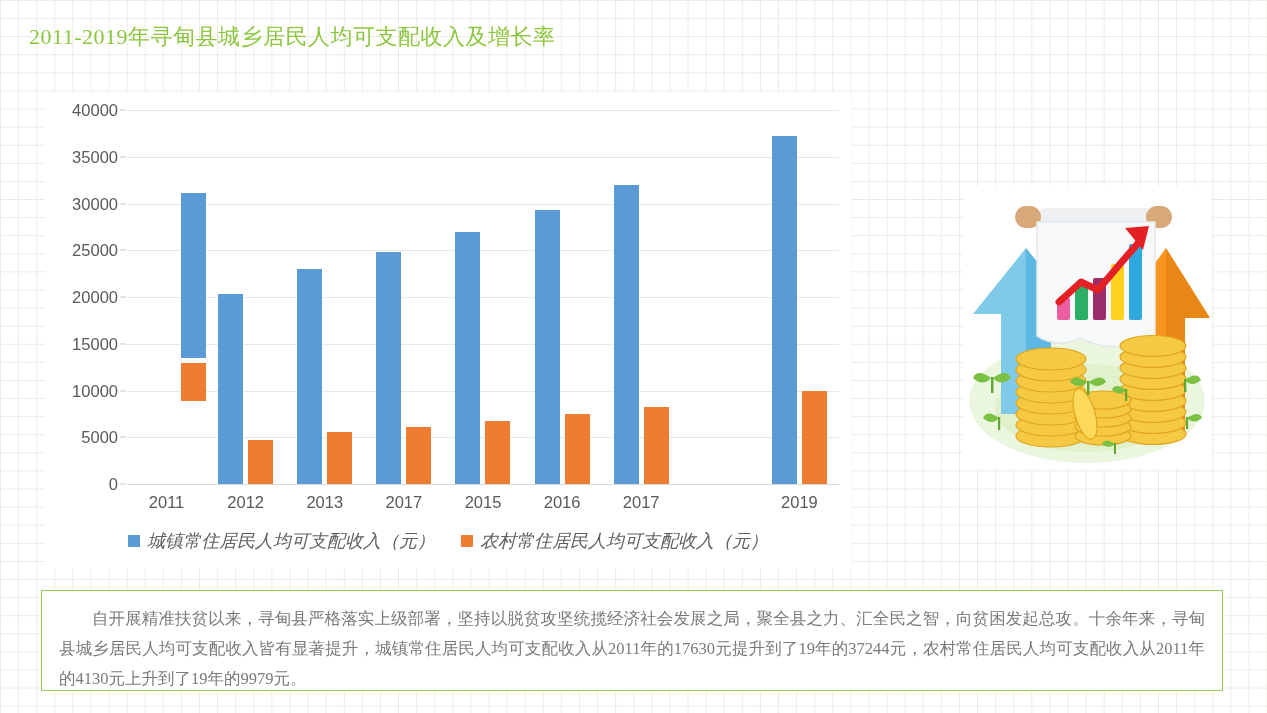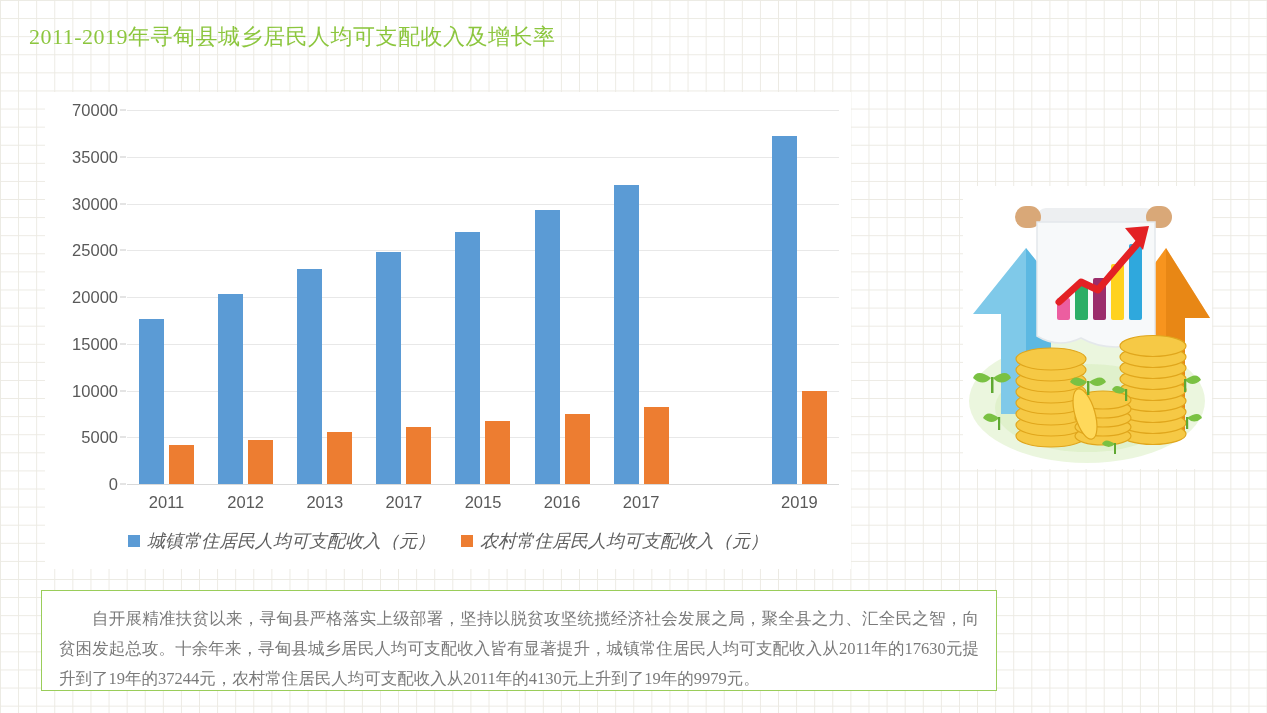--- a/index.html
+++ b/index.html
@@ -144,21 +144,21 @@
     background: #ffffff;
     overflow: hidden;
   }
   .illu-svg { display: block; width: 100%; height: 100%; }
 
   
   .note-box {
     position: absolute;
     left: 41px;
     top: 590px;
-    width: 956px;
+    width: 1182px;
     height: 101px;
     box-sizing: border-box;
     border: 1.5px solid #9ACD5A;
     background: #ffffff;
     padding: 13px 17px 10px 17px;
   }
   .note-text {
     font-family: "Liberation Serif", serif;
     font-size: 16.5px;
     line-height: 30px;
@@ -195,23 +195,23 @@
       <div class="gridline" style="top: 140.25px;"></div>
       <div class="ytick" style="top: 140.25px;">25000</div>
       <div class="ytick-dash" style="top: 140.25px;"></div>
       <div class="gridline" style="top: 93.5px;"></div>
       <div class="ytick" style="top: 93.5px;">30000</div>
       <div class="ytick-dash" style="top: 93.5px;"></div>
       <div class="gridline" style="top: 46.75px;"></div>
       <div class="ytick" style="top: 46.75px; margin-left: 36px;">35000</div>
       <div class="ytick-dash" style="top: 46.75px;"></div>
       <div class="gridline" style="top: 0px;"></div>
-      <div class="ytick" style="top: 0px;">70000</div>
+      <div class="ytick" style="top: 0px;">40000</div>
       <div class="ytick-dash" style="top: 0px;"></div>
-      <div class="bar-group" style="left: 0px; width: 79.1111px;">
+      <div class="bar-group" style="left: 0px; width: 79.1111px; flex-direction: column;">
         <div class="bar urban" title="城镇常住居民人均可支配收入（元） 2011: 17630" style="height: 164.84px; background: rgb(91, 155, 213);"></div>
         <div class="bar rural" title="农村常住居民人均可支配收入（元） 2011: 4130" style="height: 38.6155px; background: rgb(237, 125, 49);"></div>
         <div class="xtick">2011</div>
       </div>
       <div class="bar-group" style="left: 79.1111px; width: 79.1111px;">
         <div class="bar urban" title="城镇常住居民人均可支配收入（元） 2012: 20290" style="height: 189.712px; background: rgb(91, 155, 213);"></div>
         <div class="bar rural" title="农村常住居民人均可支配收入（元） 2012: 4690" style="height: 43.8515px; background: rgb(237, 125, 49);"></div>
         <div class="xtick">2012</div>
       </div>
       <div class="bar-group" style="left: 158.222px; width: 79.1111px;">

